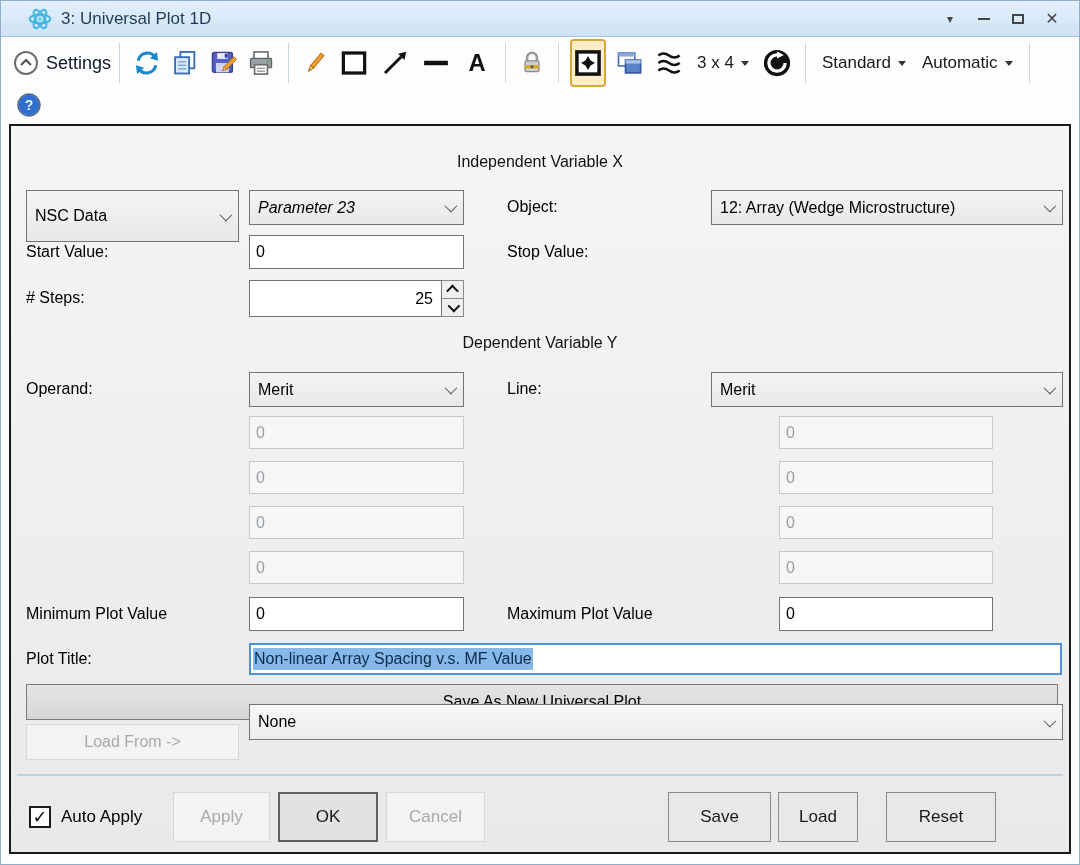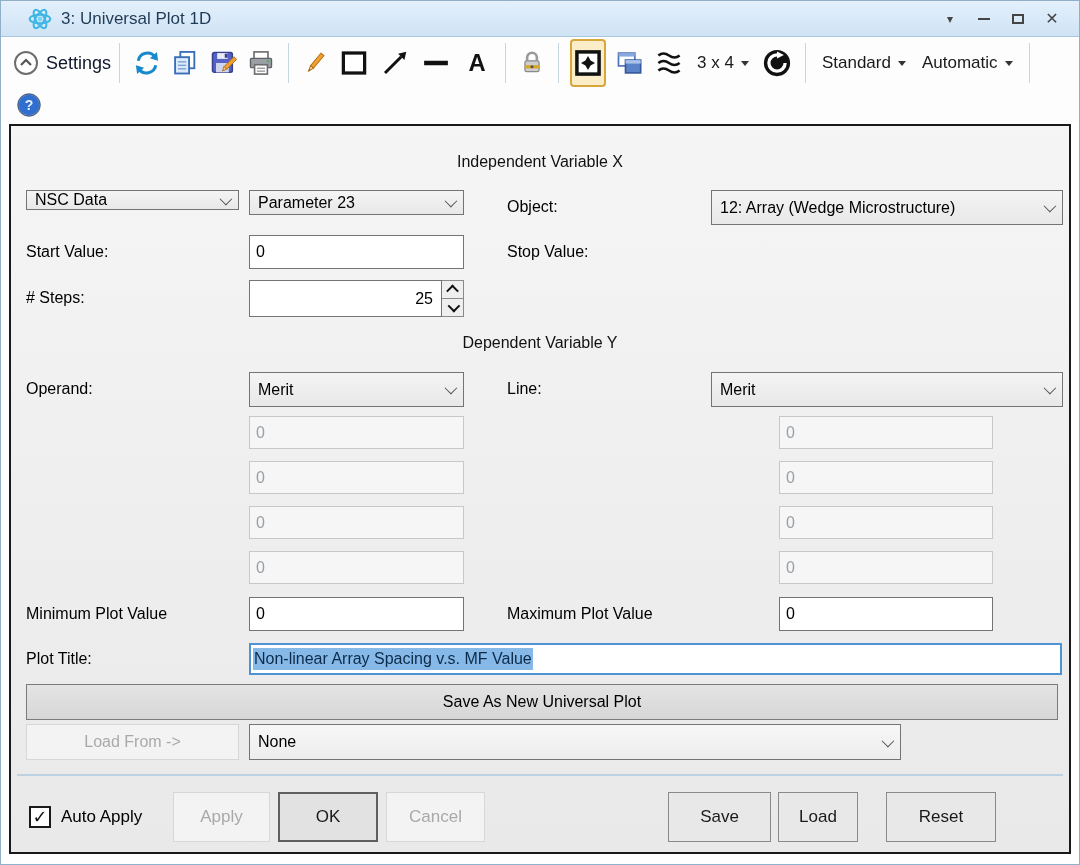--- a/index.html
+++ b/index.html
@@ -258,25 +258,25 @@
           <text x="13" y="18" text-anchor="middle" font-family="Liberation Sans, sans-serif" font-size="14" font-weight="bold" fill="#e8f0fd">?</text>
         </svg>
       </div>
     </div>
   </div>
 
   <div class="panel">
 
     <div class="abs heading" style="left:0;top:27px;">Independent Variable X</div>
 
-    <div class="abs combo" style="left:15px;top:64px;width:213px;height:20px;text-align:right;">
+    <div class="abs combo" style="left:15px;top:64px;width:213px;height:52px;text-align:right;">
       <span>NSC Data</span>
       <span class="chev"></span>
     </div>
-    <div class="abs combo" style="left:238px;top:64px;width:215px;height:25px;">
+    <div class="abs combo" style="left:238px;top:64px;width:215px;height:35px;font-style:italic;">
       <span>Parameter 23</span>
       <span class="chev"></span>
     </div>
     <div class="abs flabel" style="left:496px;top:72px;">Object:</div>
     <div class="abs combo" style="left:700px;top:64px;width:352px;height:35px;">
       <span>12: Array (Wedge Microstructure)</span>
       <span class="chev"></span>
     </div>
 
     <div class="abs flabel" style="left:15px;top:117px;">Start Value:</div>
@@ -335,21 +335,21 @@
       <span class="sel-text">Non-linear Array Spacing v.s. MF Value</span>
     </div>
 
     <div class="abs bigbtn" style="left:15px;top:558px;width:1032px;height:36px;">
       <span>Save As New Universal Plot</span>
     </div>
 
     <div class="abs btn disabled" style="left:15px;top:598px;width:213px;height:36px;font-size:16px;">
       <span>Load From -&gt;</span>
     </div>
-    <div class="abs combo" style="left:238px;top:598px;width:652px;height:36px;background:linear-gradient(#f7f7f7,#ededed);">
+    <div class="abs combo" style="left:238px;top:578px;width:814px;height:36px;background:linear-gradient(#f7f7f7,#ededed);">
       <span>None</span>
       <span class="chev"></span>
     </div>
 
     <div class="abs hsep" style="left:6px;top:648px;width:1046px;"></div>
 
     <div class="abs cbx" style="left:18px;top:680px;">
       <span>✓</span>
     </div>
     <div class="abs flabel" style="left:50px;top:681px;font-size:17px;">Auto Apply</div>

